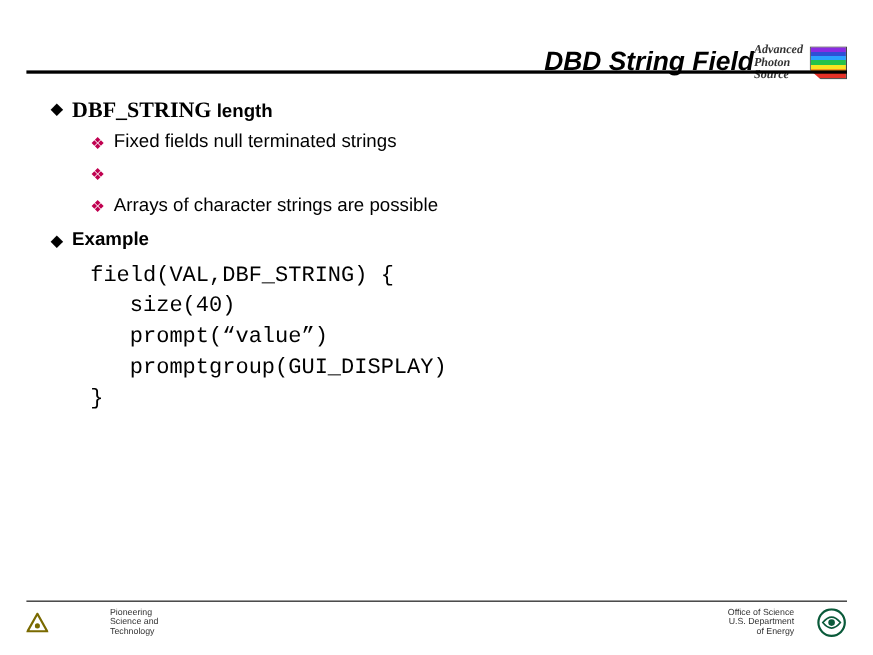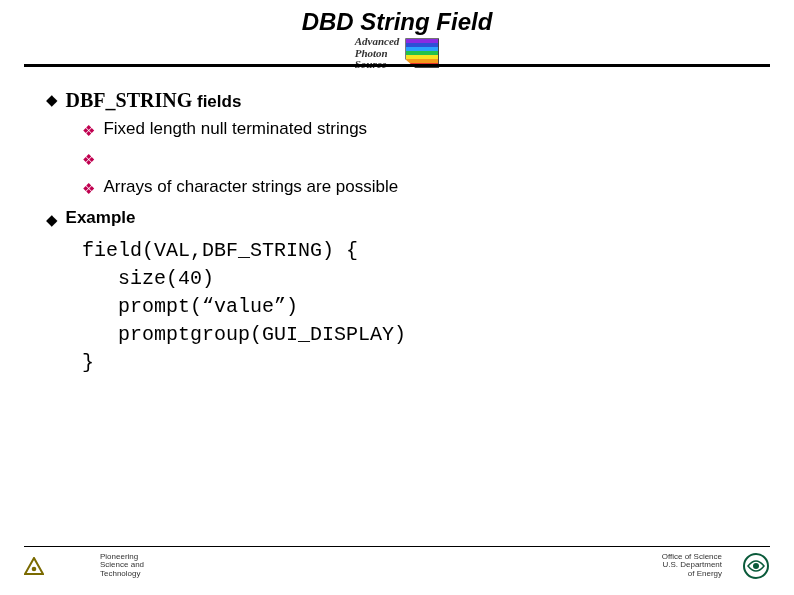--- a/index.html
+++ b/index.html
@@ -6,27 +6,26 @@
   body {
     width: 794px;
     height: 595px;
     background: #fff;
     font-family: Arial, Helvetica, sans-serif;
     position: relative;
     overflow: hidden;
   }
   .header {
     position: absolute;
-    top: 8px;
+    top: 40px;
     left: 24px;
     right: 24px;
     display: flex;
-    justify-content: center;
-    align-items: center;
-    flex-direction: column;
+    justify-content: flex-end;
+    align-items: center;
   }
   .title {
     font-size: 24px;
     font-weight: bold;
     font-style: italic;
     color: #000;
   }
   .logo-aps {
     text-align: left;
     line-height: 1.05;
@@ -150,27 +149,27 @@
   </div>
 </div>
 
 <div class="rule"></div>
 
 <div class="content">
 
   <div class="lvl1">
     <span class="bullet-diamond">◆</span>
     <span>
-      <span class="mono bold">DBF_STRING</span><span class="bold"> fields</span>
+      <span class="mono bold">DBF_STRING</span><span class="bold"> length</span>
     </span>
   </div>
 
   <div class="lvl2">
     <span class="bullet-clover">❖</span>
-    <span>Fixed length null terminated strings</span>
+    <span>Fixed fields null terminated strings</span>
   </div>
 
   <div class="lvl2">
     <span class="bullet-clover">❖</span>
   </div>
 
   <div class="lvl2">
     <span class="bullet-clover">❖</span>
     <span>Arrays of character strings are possible</span>
   </div>

